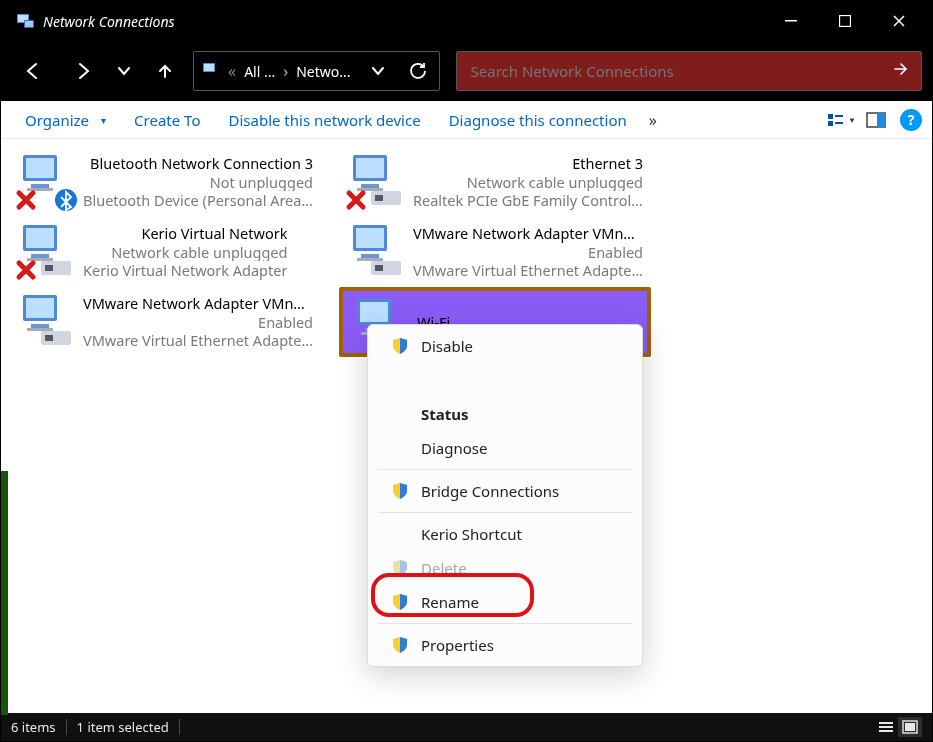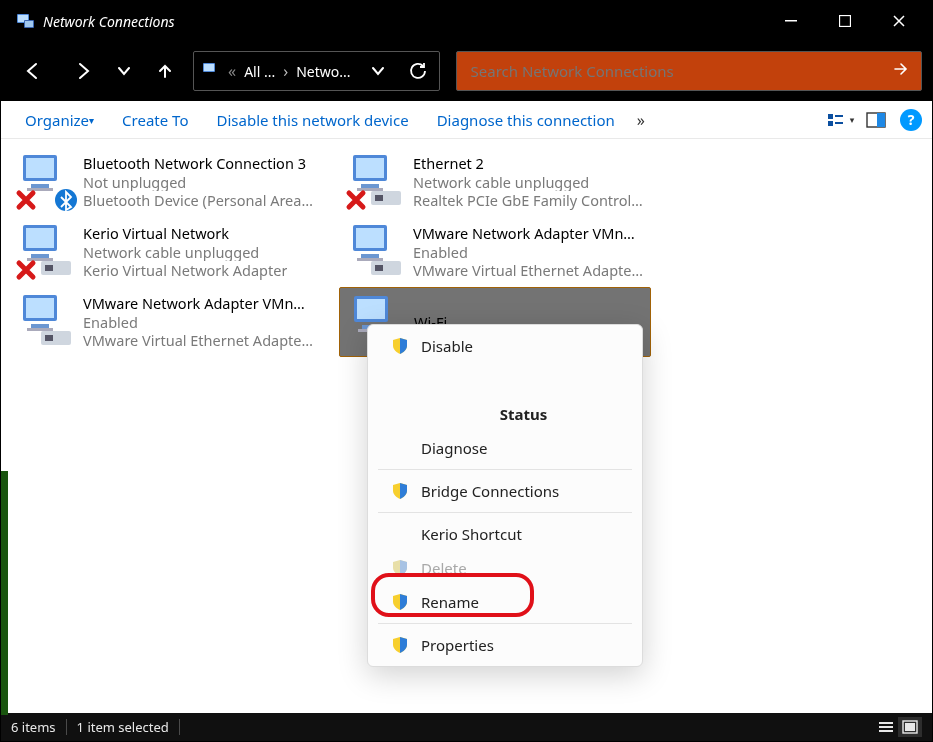--- a/index.html
+++ b/index.html
@@ -13,51 +13,51 @@
   .titlebar .win-controls { display:flex; height:100%; }
   .titlebar .win-btn { width:54px; display:flex; align-items:center; justify-content:center; color:#fff; }
   
   .navbar { height:60px; background:#000; color:#fff; display:flex; align-items:center; padding:0 10px; gap:6px; }
   .nav-btn { width:44px; height:38px; display:flex; align-items:center; justify-content:center; color:#fff; }
   .addr { display:flex; align-items:center; background:#000; border:1px solid #555; height:40px; padding:0 8px; gap:8px; border-radius:2px; }
   .addr .crumb { color:#fff; font-size:14px; white-space:nowrap; }
   .addr .sep { color:#888; }
   .addr .addr-dd { width:26px; display:flex; align-items:center; justify-content:center; margin-left:6px; }
   .addr .refresh { width:26px; display:flex; align-items:center; justify-content:center; margin-left:6px; }
-  .search { flex:1; display:flex; align-items:center; background:#c2410c; border:1px solid #555; height:40px; padding:0 12px; border-radius:2px; margin-left:10px; }
+  .search { flex:1; display:flex; align-items:center; background:#7f1d1d; border:1px solid #555; height:40px; padding:0 12px; border-radius:2px; margin-left:10px; }
   .search input { background:transparent; border:none; outline:none; color:#c8c8c8; font-size:15px; flex:1; }
   .search .search-go { color:#fff; }
   
   .cmdbar { height:38px; border-bottom:1px solid #e9e9e9; display:flex; align-items:center; padding:0 10px; gap:0; }
-  .cmd { color:#0066cc; font-size:15px; padding:4px 14px; display:inline-flex; align-items:center; gap:0; }
+  .cmd { color:#0066cc; font-size:15px; padding:4px 14px; display:inline-flex; align-items:center; gap:12px; }
   .cmd .caret { font-size:10px; color:#0066cc; }
   .cmd.more { padding:4px 8px; font-size:16px; color:#333; }
   .cmdbar .spacer { flex:1; }
   .view-btn { width:36px; height:30px; display:flex; align-items:center; justify-content:center; color:#333; }
   .help-btn { width:22px; height:22px; border-radius:50%; background:#0099ff; color:#fff; display:flex; align-items:center; justify-content:center; font-size:14px; font-weight:700; margin-left:6px; }
   
-  .content { position:relative; background:#fff; height:calc(742px - 40px - 60px - 38px - 28px); overflow:hidden; }
+  .content { position:relative; background:#fff; height:calc(742px - 40px - 60px - 38px - 28px); overflow:hidden;text-align:right; }
   .col { position:absolute; top:8px; width:312px; }
   .col.left { left:8px; }
   .col.right { left:338px; }
   .conn-item { display:flex; gap:8px; padding:4px 8px; height:70px; }
-  .conn-item.selected { background:#737373; border:1px solid #a16207; border-radius:2px; }
+  .conn-item.selected { background:#8b5cf6; border:4px solid #a16207; border-radius:2px; }
   .ci-icon { width:58px; height:58px; position:relative; flex-shrink:0; }
   .ci-icon svg { width:100%; height:100%; }
   .ci-err { position:absolute; bottom:-2px; left:-2px; width:22px; height:22px; }
   .ci-bt { position:absolute; bottom:-2px; right:-2px; width:22px; height:22px; }
   .ci-text { display:flex; flex-direction:column; justify-content:center; font-size:14.5px; line-height:1.3; overflow:hidden; }
   .ci-name { color:#000; white-space:nowrap; overflow:hidden; text-overflow:ellipsis; }
   .ci-status { color:#7a7a7a; white-space:nowrap; overflow:hidden; text-overflow:ellipsis; }
   .ci-device { color:#7a7a7a; white-space:nowrap; overflow:hidden; text-overflow:ellipsis; }
   
   .ctxmenu { position:absolute; left:366px; top:323px; width:276px; background:#fcfcfc; border:1px solid #dcdcdc; border-radius:6px; box-shadow:0 8px 30px rgba(0,0,0,.18); padding:4px 0; z-index:50; }
   .ctx-item { display:flex; align-items:center; height:34px; padding:0 16px 0 14px; gap:12px; font-size:15px; color:#222;margin-left:9px; }
   .ctx-item.disabled { color:#a8a8a8; }
-  .ctx-item.bold { font-weight:700;justify-content:center; }
+  .ctx-item.bold { font-weight:700; }
   .ctx-item .shield { width:18px; height:18px; flex-shrink:0; display:flex; align-items:center; justify-content:center; }
   .ctx-item .spacer-shield { width:18px; height:18px; flex-shrink:0; }
   .ctx-sep { height:1px; background:#e3e3e3; margin:4px 10px; }
   .highlight-ring { position:absolute; left:370px; top:572px; width:163px; height:44px; border:4px solid #e01019; border-radius:18px; z-index:60; pointer-events:none; }
   .watermark { position:absolute; left:360px; top:368px; width:210px; height:40px; color:rgba(255,255,255,.35); font-size:28px; font-weight:600; letter-spacing:1px; opacity:.3; z-index:40; pointer-events:none; }
   
   .statusbar { position:absolute; left:0; right:0; bottom:0; height:28px; background:#101010; color:#e8e8e8; display:flex; align-items:center; padding:0 10px; font-size:13px; }
   .statusbar .sdiv { width:1px; height:16px; background:#4a4a4a; margin:0 10px; }
   .statusbar .stf { flex:1; }
   .status-view-btn { width:24px; height:20px; display:flex; align-items:center; justify-content:center; color:#e8e8e8; }
@@ -254,21 +254,21 @@
               <rect x="14" y="33" width="18" height="4" fill="#6b96d1"></rect>
               <rect x="10" y="37" width="26" height="3" fill="#aab"></rect>
               <rect x="24" y="40" width="30" height="14" rx="2" fill="#cfd6df"></rect>
               <rect x="28" y="44" width="8" height="6" fill="#556"></rect>
             </svg>
           <span class="ci-err"><svg viewBox="0 0 22 22">
                 <path d="M4 4 L18 18 M18 4 L4 18" stroke="#d61919" stroke-width="5" stroke-linecap="round"></path>
               </svg></span>
         </div>
         <div class="ci-text">
-          <span class="ci-name">Ethernet 2</span>
+          <span class="ci-name">Ethernet 3</span>
           <span class="ci-status">Network cable unplugged</span>
           <span class="ci-device">Realtek PCIe GbE Family Controlle...</span>
         </div>
       </div>
 
       <div class="conn-item">
         <div class="ci-icon">
           <svg viewBox="0 0 58 58">
               <rect x="6" y="4" width="34" height="26" rx="2" fill="#4f88d8"></rect>
               <rect x="9" y="7" width="28" height="20" fill="#bcdfff"></rect>

